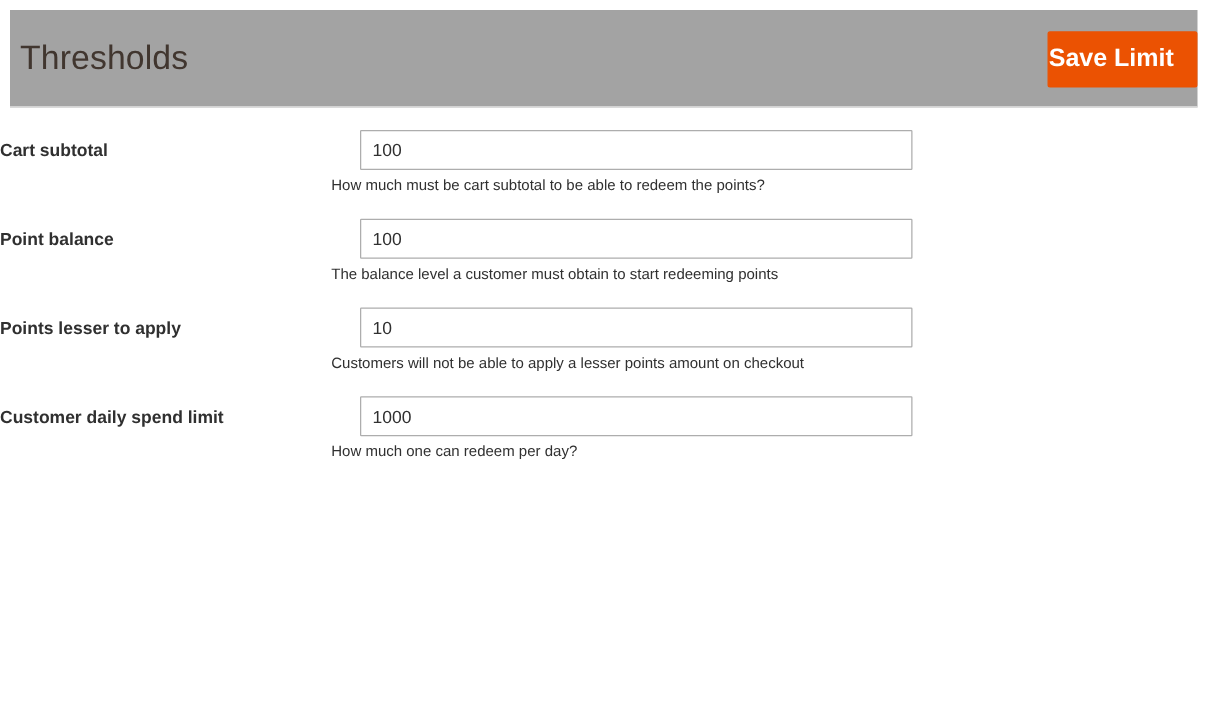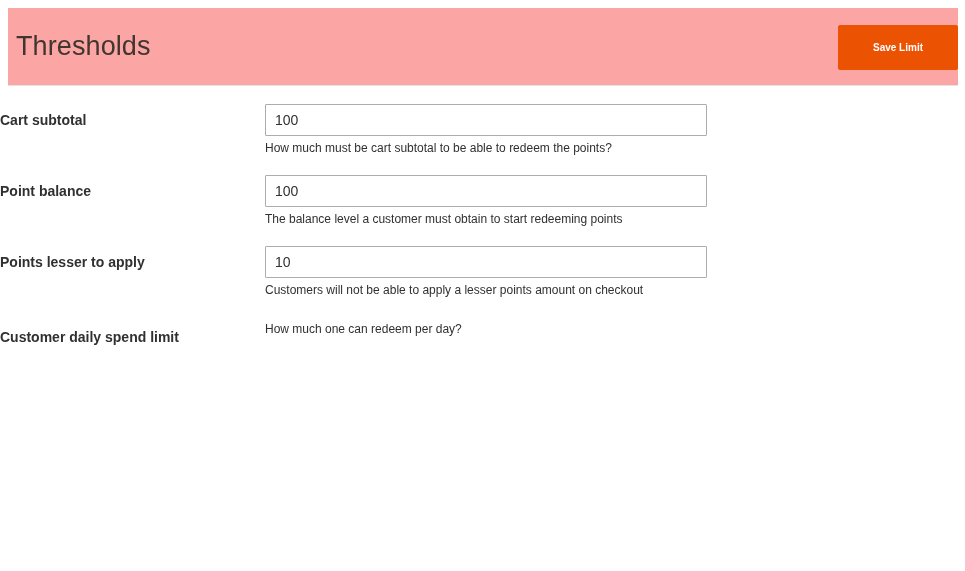--- a/index.html
+++ b/index.html
@@ -24,21 +24,21 @@
     background: #ffffff;
   }
 
   
   .section-header {
     position: absolute;
     left: 8px;
     top: 8px;
     width: 950px;
     height: 78px;
-    background: #fca5a5;
+    background: #a3a3a3;
     border-bottom: 1px solid #e3e3e3;
   }
 
   .section-title {
     position: absolute;
     left: 8px;
     top: 18px;
     font-size: 27px;
     font-weight: 400;
     line-height: 40px;
@@ -51,24 +51,24 @@
     position: absolute;
     right: 0px;
     top: 17px;
     width: 120px;
     height: 45px;
     background: #eb5202;
     border: 1px solid #eb5202;
     border-radius: 2px;
     color: #ffffff;
     font-family: "Liberation Sans", sans-serif;
-    font-size: 10px;
+    font-size: 20px;
     font-weight: bold;
     line-height: 43px;
-    text-align: center;
+    text-align: left;
     padding: 0;
     cursor: pointer;
     white-space: nowrap;
   }
 
   
   .form-body {
     position: absolute;
     left: 0;
     top: 86px;
@@ -112,20 +112,21 @@
     height: 32px;
     padding: 0 9px;
     border: 1px solid #adadad;
     border-radius: 1px;
     background: #ffffff;
     font-family: "Liberation Sans", sans-serif;
     font-size: 14px;
     color: #303030;
     line-height: 30px;
     outline: none;
+    margin-left: 23px;
   }
 
   .field-note {
     margin-top: 4px;
     width: 440px;
     font-size: 12px;
     line-height: 17px;
     color: #303030;
   }
 </style>
@@ -169,19 +170,20 @@
           <input class="field-input" type="text" value="10" style="">
           <div class="field-note">Customers will not be able to apply a lesser points amount on checkout</div>
         </div>
       </div>
     </div>
 
     <div class="field-row">
       <div class="field-inner">
         <label class="field-label">Customer daily spend limit</label>
         <div class="field-control">
+          <input class="field-input" type="text" value="1000" style="">
           <div class="field-note">How much one can redeem per day?</div>
         </div>
       </div>
     </div>
 
   </div>
 </div>
 
 </body></html>

